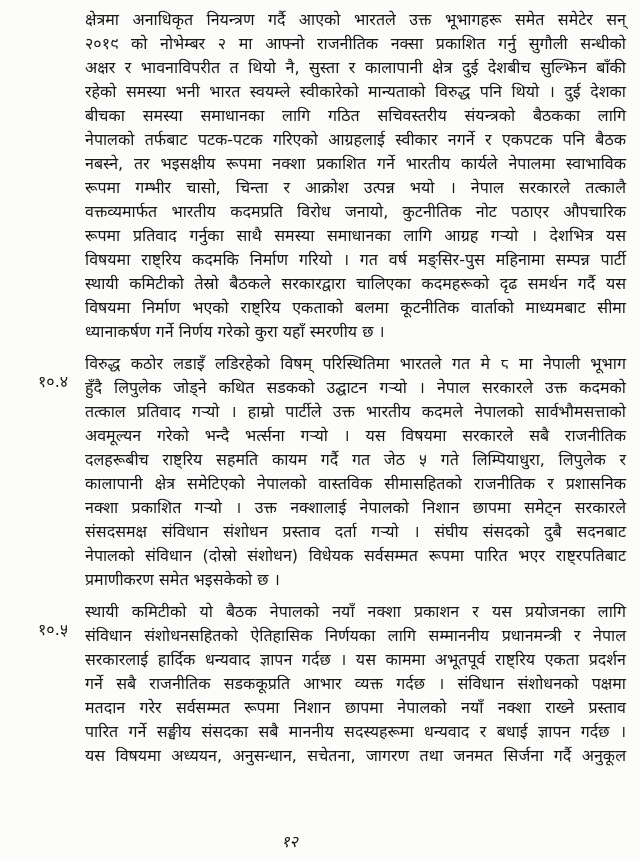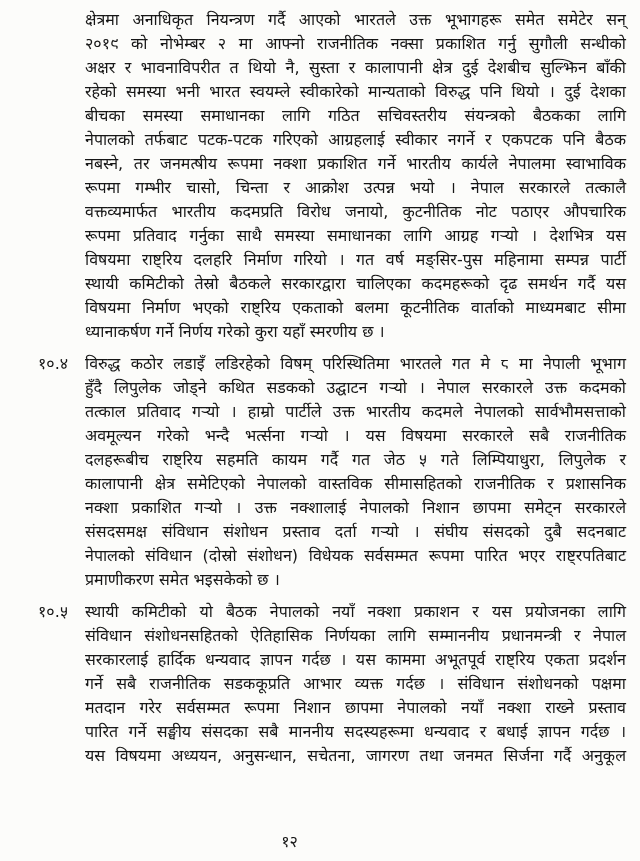--- a/index.html
+++ b/index.html
@@ -19,21 +19,21 @@
     height: 861px;
     padding: 8px 14px 0 85px;
   }
   .para {
     position: relative;
     margin-bottom: 8px;
   }
   .para-label {
     position: absolute;
     left: -47px;
-    top: 0;
+    top: 18px;
     font-size: 16px;
     line-height: 24px;
     white-space: nowrap;
   }
   .line {
     font-size: 16px;
     line-height: 24px;
     height: 24px;
     text-align: justify;
     text-align-last: justify;
@@ -42,39 +42,40 @@
     text-align-last: left;
   }
   .page-num {
     position: absolute;
     left: 0;
     bottom: 8px;
     width: 579px;
     text-align: center;
     font-size: 16px;
     line-height: 22px;
+    font-style: italic;
   }
 </style>
 </head>
 <body>
 
 <div class="doc">
   <div id="text-body">
       <div class="para">
         <div class="line">क्षेत्रमा अनाधिकृत नियन्त्रण गर्दै आएको भारतले उक्त भूभागहरू समेत समेटेर सन्</div>
         <div class="line">२०१९ को नोभेम्बर २ मा आफ्नो राजनीतिक नक्सा प्रकाशित गर्नु सुगौली सन्धीको</div>
         <div class="line">अक्षर र भावनाविपरीत त थियो नै, सुस्ता र कालापानी क्षेत्र दुई देशबीच सुल्झिन बाँकी</div>
         <div class="line">रहेको समस्या भनी भारत स्वयम्ले स्वीकारेको मान्यताको विरुद्ध पनि थियो । दुई देशका</div>
         <div class="line">बीचका समस्या समाधानका लागि गठित सचिवस्तरीय संयन्त्रको बैठकका लागि</div>
         <div class="line">नेपालको तर्फबाट पटक-पटक गरिएको आग्रहलाई स्वीकार नगर्ने र एकपटक पनि बैठक</div>
-        <div class="line">नबस्ने, तर जनमत्षीय रूपमा नक्शा प्रकाशित गर्ने भारतीय कार्यले नेपालमा स्वाभाविक</div>
+        <div class="line">नबस्ने, तर भइसक्षीय रूपमा नक्शा प्रकाशित गर्ने भारतीय कार्यले नेपालमा स्वाभाविक</div>
         <div class="line">रूपमा गम्भीर चासो, चिन्ता र आक्रोश उत्पन्न भयो । नेपाल सरकारले तत्कालै</div>
         <div class="line">वक्तव्यमार्फत भारतीय कदमप्रति विरोध जनायो, कुटनीतिक नोट पठाएर औपचारिक</div>
         <div class="line">रूपमा प्रतिवाद गर्नुका साथै समस्या समाधानका लागि आग्रह गऱ्यो । देशभित्र यस</div>
-        <div class="line">विषयमा राष्ट्रिय दलहरि निर्माण गरियो । गत वर्ष मङ्सिर-पुस महिनामा सम्पन्न पार्टी</div>
+        <div class="line">विषयमा राष्ट्रिय कदमकि निर्माण गरियो । गत वर्ष मङ्सिर-पुस महिनामा सम्पन्न पार्टी</div>
         <div class="line">स्थायी कमिटीको तेस्रो बैठकले सरकारद्वारा चालिएका कदमहरूको दृढ समर्थन गर्दै यस</div>
         <div class="line">विषयमा निर्माण भएको राष्ट्रिय एकताको बलमा कूटनीतिक वार्ताको माध्यमबाट सीमा</div>
         <div class="line para-end">ध्यानाकर्षण गर्ने निर्णय गरेको कुरा यहाँ स्मरणीय छ ।</div>
       </div>
       <div class="para">
         <span class="para-label">१०.४</span>
         <div class="line">विरुद्ध कठोर लडाइँ लडिरहेको विषम् परिस्थितिमा भारतले गत मे ८ मा नेपाली भूभाग</div>
         <div class="line">हुँदै लिपुलेक जोड्ने कथित सडकको उद्घाटन गऱ्यो । नेपाल सरकारले उक्त कदमको</div>
         <div class="line">तत्काल प्रतिवाद गऱ्यो । हाम्रो पार्टीले उक्त भारतीय कदमले नेपालको सार्वभौमसत्ताको</div>
         <div class="line">अवमूल्यन गरेको भन्दै भर्त्सना गऱ्यो । यस विषयमा सरकारले सबै राजनीतिक</div>

